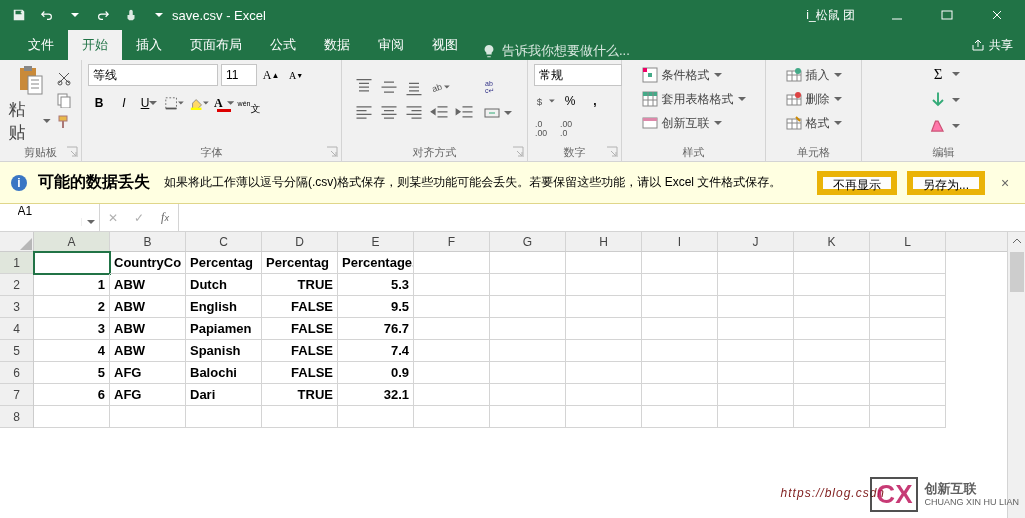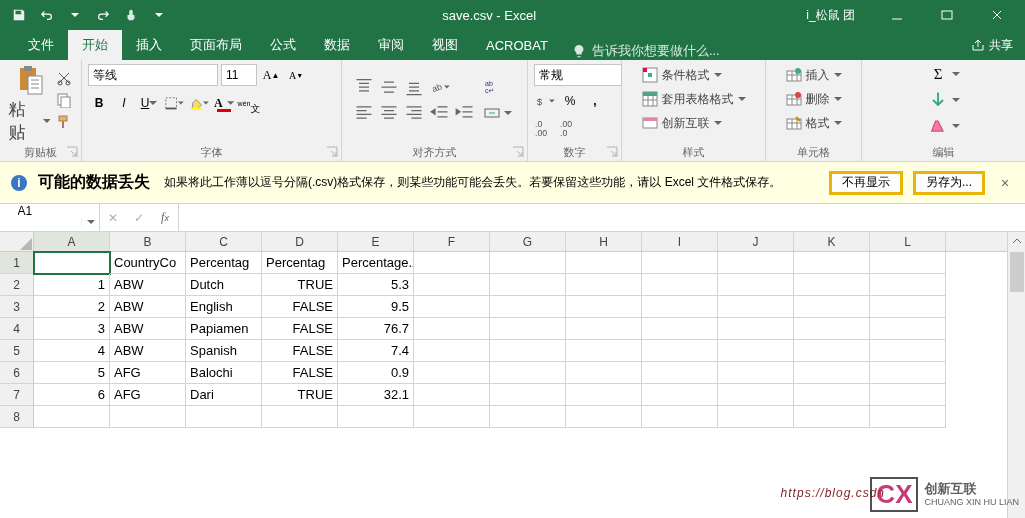--- a/index.html
+++ b/index.html
@@ -3,21 +3,21 @@
 <meta charset="utf-8">
 <style>
 * { margin:0; padding:0; box-sizing:border-box; font-family:"Microsoft YaHei","Segoe UI",sans-serif; }
 body { background:#fff; width:1025px; height:518px; overflow:hidden; font-size:12px; position:relative; }
 
 
 .titlebar { background:#217346; height:30px; display:flex; align-items:center; color:#fff; justify-content:space-between; }
 .title-left { display:flex; align-items:center; gap:2px; padding-left:6px;}
 .qat-btn { width:26px; height:26px; display:flex; align-items:center; justify-content:center; color:#fff; }
 .qat-btn svg { width:14px; height:14px; }
-.title-center { flex:1; text-align:center; font-size:13px; }
+.title-center { flex:1; font-size:13px; }
 .title-right { display:flex; align-items:center; gap:10px; padding-right:8px;}
 .win-btn { width:40px; height:30px; display:flex; align-items:center; justify-content:center; }
 .win-btn svg { width:12px; height:12px; stroke:#fff; stroke-width:1; fill:none;}
 .username { font-size:12px; margin-right:12px;}
 
 
 .tabstrip { background:#217346; height:30px; display:flex; align-items:flex-end; padding-left:14px; color:#fff; justify-content:space-between;}
 .tabs-left { display:flex; align-items:flex-end; height:100%;}
 .tab { padding:0 14px; height:30px; display:flex; align-items:center; font-size:13px; cursor:pointer; }
 .tab.active { background:#f1f1f1; color:#217346; }
@@ -43,21 +43,21 @@
 .font-name { width:130px;}
 .font-size { width:36px;}
 .sm-btn { width:22px; height:22px; display:flex; align-items:center; justify-content:center; border:1px solid transparent;}
 .ribbon-row-btn { display:flex; align-items:center; gap:4px; height:22px; padding:0 4px; font-size:12px; color:#444;}
 
 
 .msgbar { background:#ffffe1; border-bottom:1px solid #e0d68a; height:42px; display:flex; align-items:center; padding:0 10px; gap:10px; }
 .info-ico { width:18px; height:18px; }
 .msg-title { font-weight:bold; font-size:16px;text-align:center;}
 .msg-text { font-size:12px; line-height:1.3; flex:1; margin-left:4px;}
-.msg-btn { background:#fdfdfd; border:3px solid #eab308; height:24px; padding:0 10px; font-size:12px; }
+.msg-btn { background:#fdfdfd; border:6px solid #eab308; height:24px; padding:0 10px; font-size:12px; }
 .msg-close { width:20px; text-align:center; font-size:14px; color:#666;}
 
 
 .fbar { height:28px; border-bottom:1px solid #d4d4d4; display:flex; align-items:stretch; }
 .namebox { width:100px; border-right:1px solid #d4d4d4; display:flex; align-items:center; padding-left:6px; background:#fff;flex-direction:column;}
 .namebox input { border:none; width:70px; font-size:12px; outline:none;}
 .nb-drop { margin-left:auto; width:18px; display:flex; align-items:center; justify-content:center; border-left:1px solid #eee;}
 .fbar-btns { display:flex; align-items:center; border-right:1px solid #d4d4d4;}
 .fbar-btn { width:26px; display:flex; align-items:center; justify-content:center; color:#b0b0b0; height:100%;}
 .fx { font-style:italic; font-family:serif; color:#666;}
@@ -67,21 +67,21 @@
 .grid-wrap { position:relative; height:calc(518px - 30px - 30px - 102px - 42px - 28px); overflow:hidden; background:#fff;}
 .corner { position:absolute; left:0; top:0; width:34px; height:20px; background:#f0f0f0; border-right:1px solid #ccc; border-bottom:1px solid #ccc; display:flex; align-items:flex-end; justify-content:flex-end;}
 .corner::after{content:""; border:6px solid transparent; border-right-color:#b7b7b7; border-bottom-color:#b7b7b7; margin:1px;}
 .col-headers { position:absolute; left:34px; top:0; right:18px; height:20px; display:flex; background:#f0f0f0; border-bottom:1px solid #ccc;}
 .col-h { width:76px; border-right:1px solid #d4d4d4; text-align:center; font-size:12px; color:#444; line-height:20px;}
 .col-h.sel { background:#e0e6dc;}
 .row-headers { position:absolute; left:0; top:20px; width:34px; background:#f0f0f0; border-right:1px solid #ccc;}
 .row-h { height:22px; border-bottom:1px solid #d4d4d4; text-align:center; font-size:12px; color:#444; line-height:22px;}
 .row-h.sel { background:#e0e6dc;}
 .cells { position:absolute; left:34px; top:20px; right:18px; }
-.cell-row { display:flex; height:22px;}
+.cell-row { display:flex; height:22px;font-weight:bold;}
 .cell { width:76px; border-right:1px solid #d4d4d4; border-bottom:1px solid #d4d4d4; font-size:13px; padding:0 4px; line-height:22px; white-space:nowrap; overflow:hidden;}
 .cell.num { text-align:right;}
 .cell.active { outline:2px solid #217346; outline-offset:-1px; background:#fff;}
 .vscroll { position:absolute; right:0; top:0; width:18px; bottom:0; background:#f0f0f0; border-left:1px solid #d4d4d4; display:flex; flex-direction:column; align-items:center;}
 .vscroll .arr { height:18px; display:flex; align-items:center; justify-content:center; width:100%;}
 .vscroll .thumb { background:#cdcdcd; width:14px; height:40px; margin-top:2px;}
 
 
 .watermark { position:absolute; right:6px; bottom:6px; display:flex; align-items:center; gap:6px; opacity:.85;}
 .wm-logo { font-size:26px; font-weight:bold; color:#be185d; border:2px solid #333; padding:0 4px;}
@@ -151,21 +151,20 @@
 <div class="tabstrip">
   <div class="tabs-left">
     <div class="tab">文件</div>
     <div class="tab active">开始</div>
     <div class="tab">插入</div>
     <div class="tab">页面布局</div>
     <div class="tab">公式</div>
     <div class="tab">数据</div>
     <div class="tab">审阅</div>
     <div class="tab">视图</div>
-    <div class="tab">ACROBAT</div>
     <div class="tell-me">
       <svg viewBox="0 0 16 16">
           <path fill="#d9e8e0" d="M8 1a5 5 0 0 1 3 9v2H5v-2A5 5 0 0 1 8 1zM6 14h4v1H6z"></path>
         </svg>
       <span>告诉我你想要做什么...</span>
     </div>
   </div>
   <div class="share">
     <svg viewBox="0 0 14 14" width="14" height="14">
         <path fill="none" stroke="#fff" d="M2 7v5h10V7 M7 2v7 M4 5l3-3 3 3"></path>

